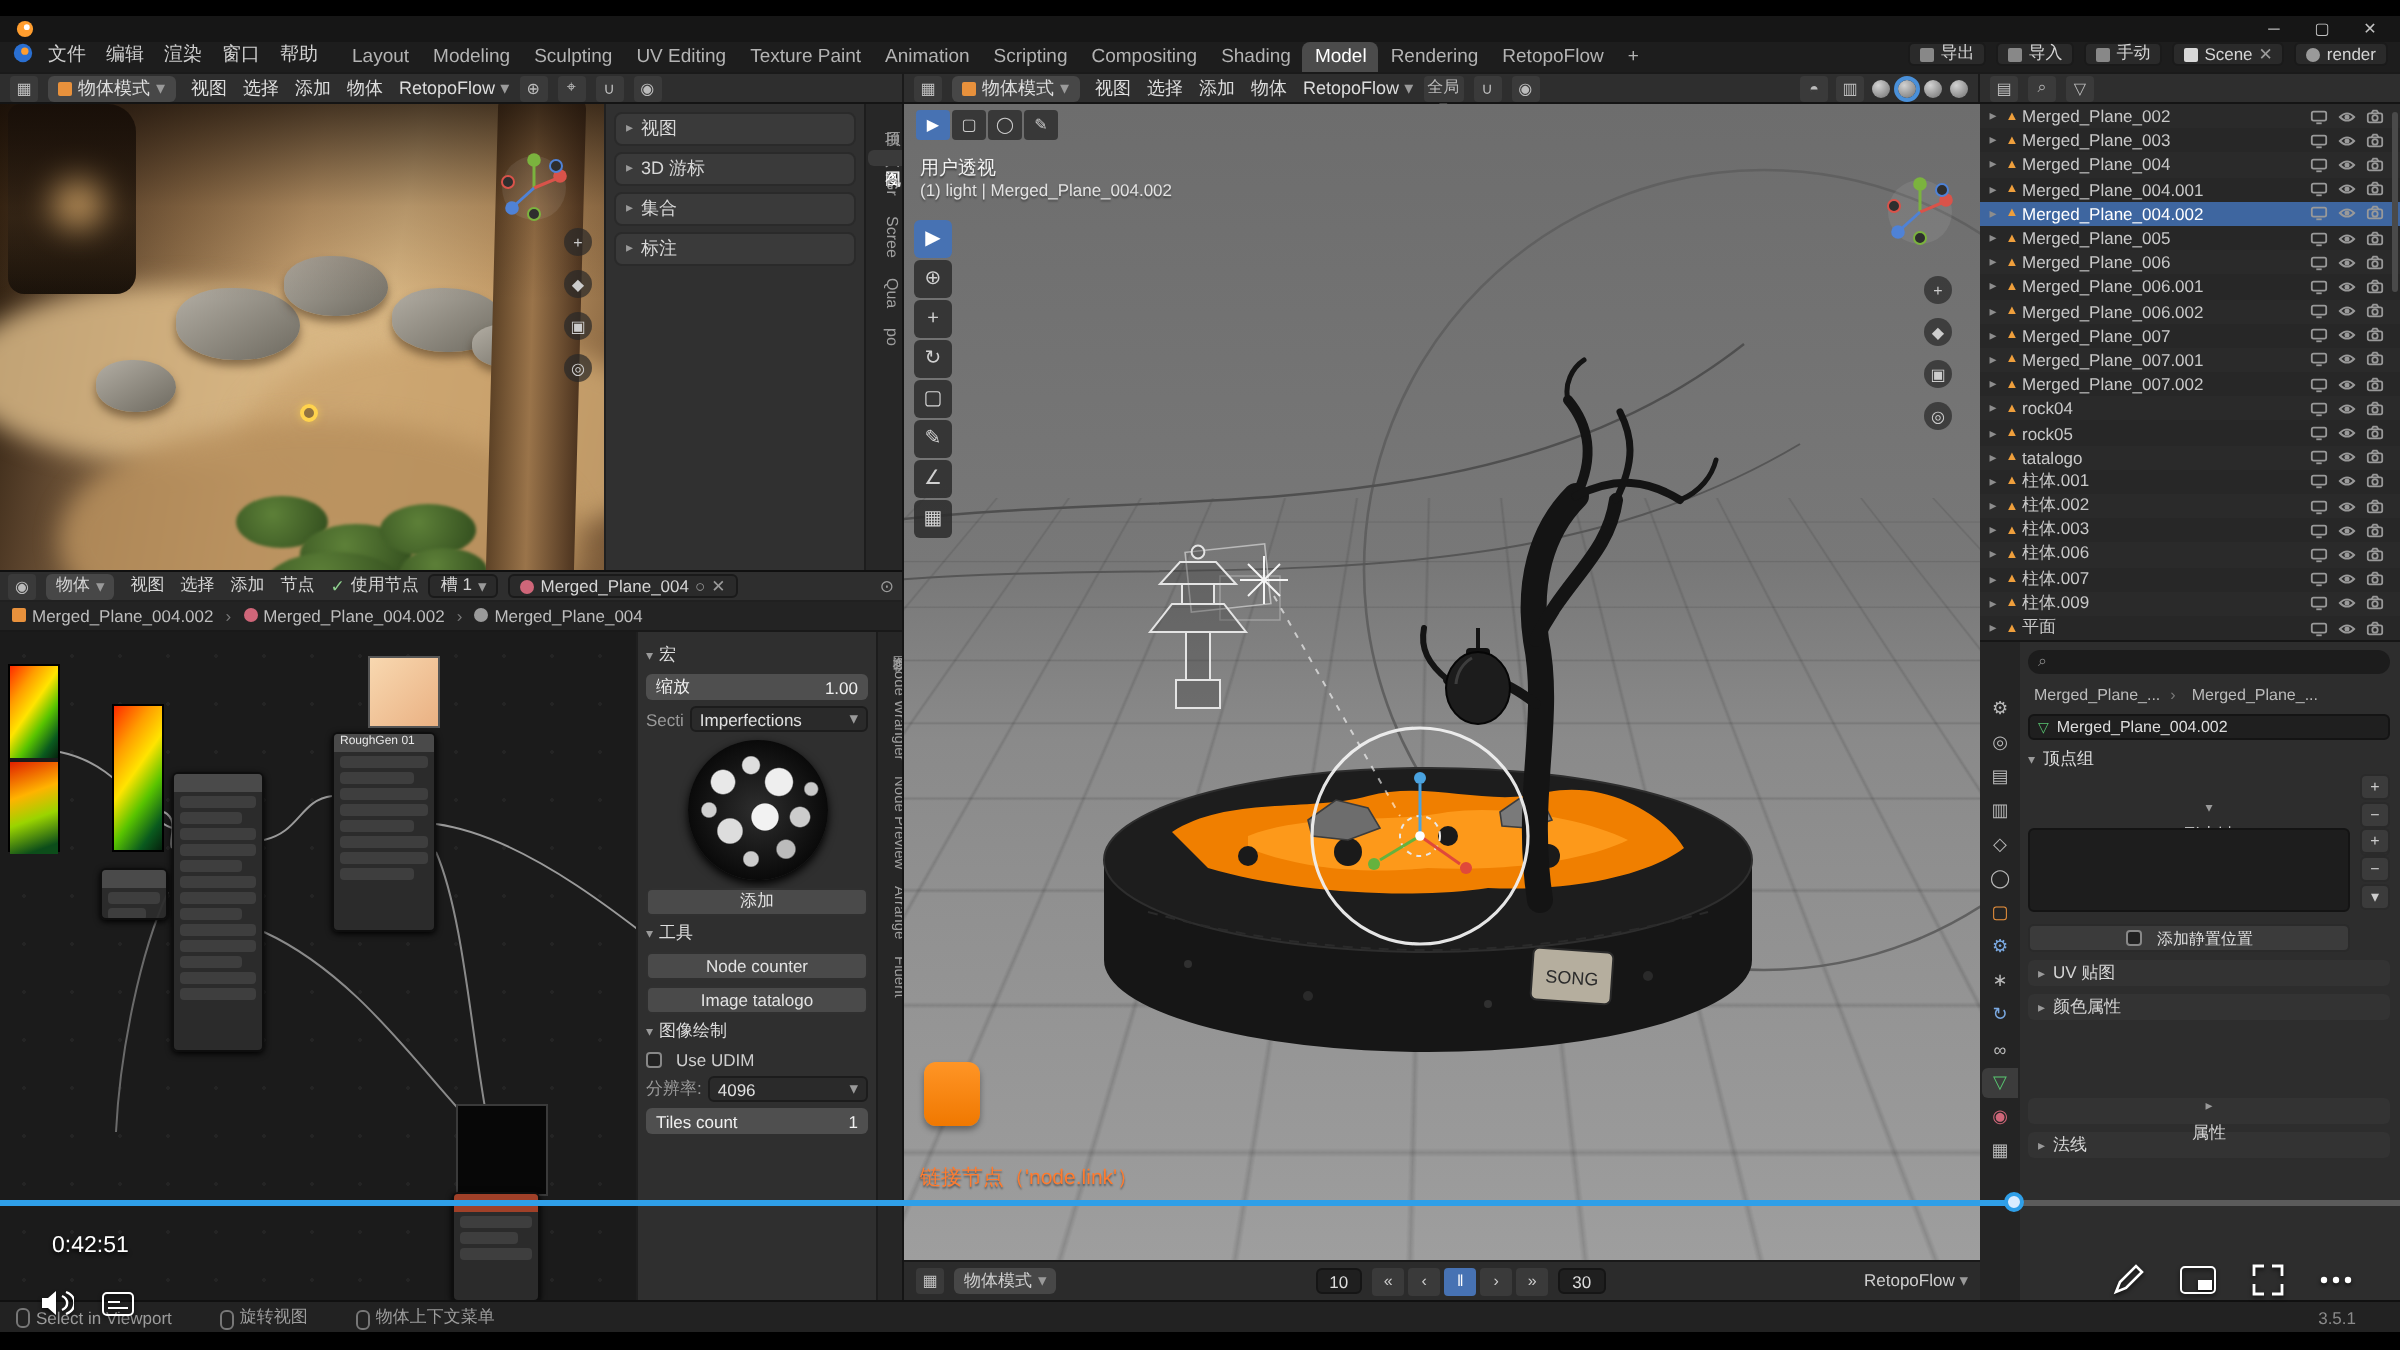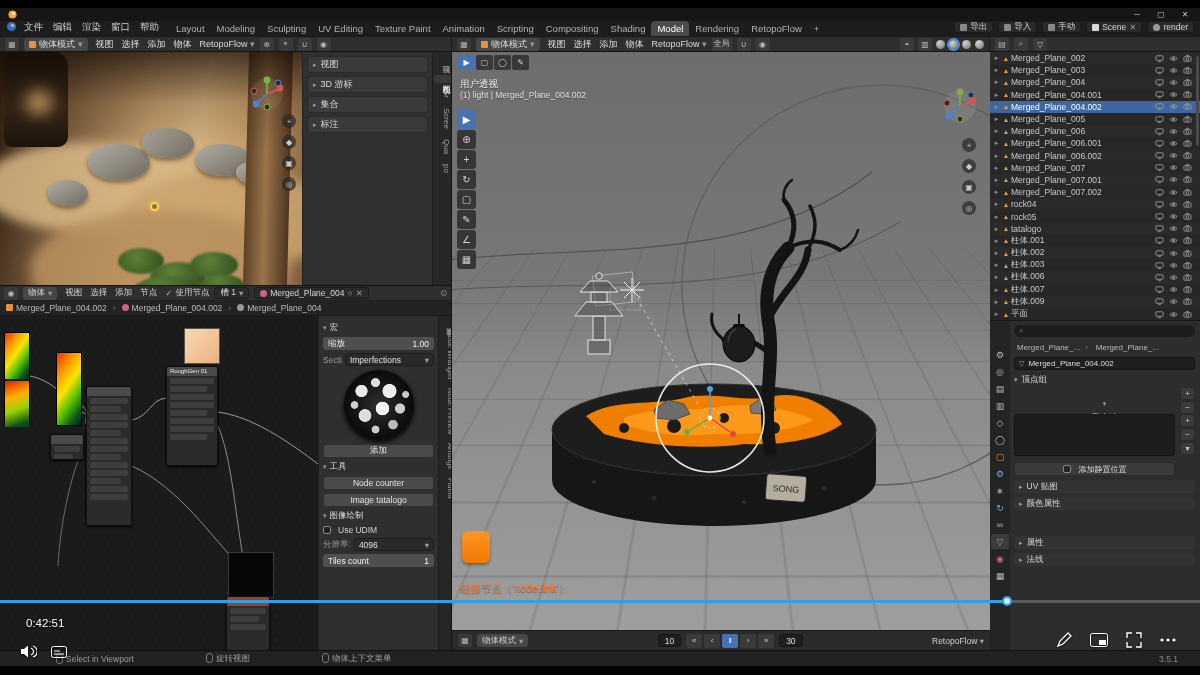--- a/index.html
+++ b/index.html
@@ -141,24 +141,24 @@
   #pr-crumb{display:flex;align-items:center;gap:3px;height:13px;margin:0 2px;color:#bbb;}
   #pr-name{height:13px;margin:3px 2px;background:#1f1f1f;border:1px solid #141414;border-radius:3px;display:flex;align-items:center;gap:4px;padding:0 4px;color:#ddd;}
   .sect{display:flex;align-items:center;gap:4px;font-size:8.5px;color:#ddd;height:13px;margin:3px 2px 1px 2px;}
   .lbwrap{position:relative;margin:0 2px;}
   .listbox{margin-right:20px;background:#1d1d1d;border:1px solid #141414;border-radius:3px;}
   .lrow{height:12px;display:flex;align-items:center;gap:4px;padding:0 4px;color:#e8e8e8;background:#32506e;border-radius:2px;margin:1px;}
   .sidebtns{position:absolute;right:0;top:0;display:flex;flex-direction:column;gap:1px;}
   .sb{width:15px;height:13px;background:#3b3b3b;border:1px solid #2a2a2a;border-radius:3px;color:#ccc;display:grid;place-items:center;font-size:8px;}
   .restbtn{height:14px;margin:6px 22px 2px 2px;background:#3b3b3b;border:1px solid #2a2a2a;border-radius:3px;display:flex;align-items:center;gap:4px;justify-content:center;color:#ddd;}
   .fold{height:13px;margin:4px 2px;background:#333;border-radius:3px;display:flex;align-items:center;gap:4px;padding:0 5px;font-size:8.5px;color:#d5d5d5;}
-  .fold.gap{margin-top:26px;}
+  .fold.gap{margin-top:39px;flex-direction:column;}
   
   #status{position:absolute;top:650px;left:0;width:1200px;height:16px;background:#222;border-top:1px solid #101010;display:flex;align-items:center;gap:24px;padding:0 8px;font-size:8.5px;color:#9c9c9c;}
-  .hint{display:flex;align-items:flex-start;gap:3px;margin-left:48px;}
+  .hint{display:flex;align-items:flex-end;gap:3px;}
   .mico{width:7px;height:10px;border:1px solid #777;border-radius:3px;display:inline-block;}
   #ver{margin-left:auto;margin-right:14px;color:#8a8a8a;}
   
   .vo{position:absolute;z-index:50;}
   #vprog-track{top:600px;left:0;width:1200px;height:3px;background:rgba(255,255,255,.22);}
   #vprog-fill{top:600px;left:0;width:1007px;height:3px;background:#2f9fe8;}
   #vknob{top:596px;left:1002px;width:10px;height:10px;border-radius:50%;background:#d9ecff;border:2px solid #2f9fe8;}
   #vtime{top:617px;left:26px;font-size:11.5px;color:#fff;text-shadow:0 1px 2px #000;}
   #vctl-l{top:645px;left:20px;display:flex;gap:14px;align-items:center;}
   #vctl-r{top:632px;left:1056px;display:flex;gap:18px;align-items:center;}

